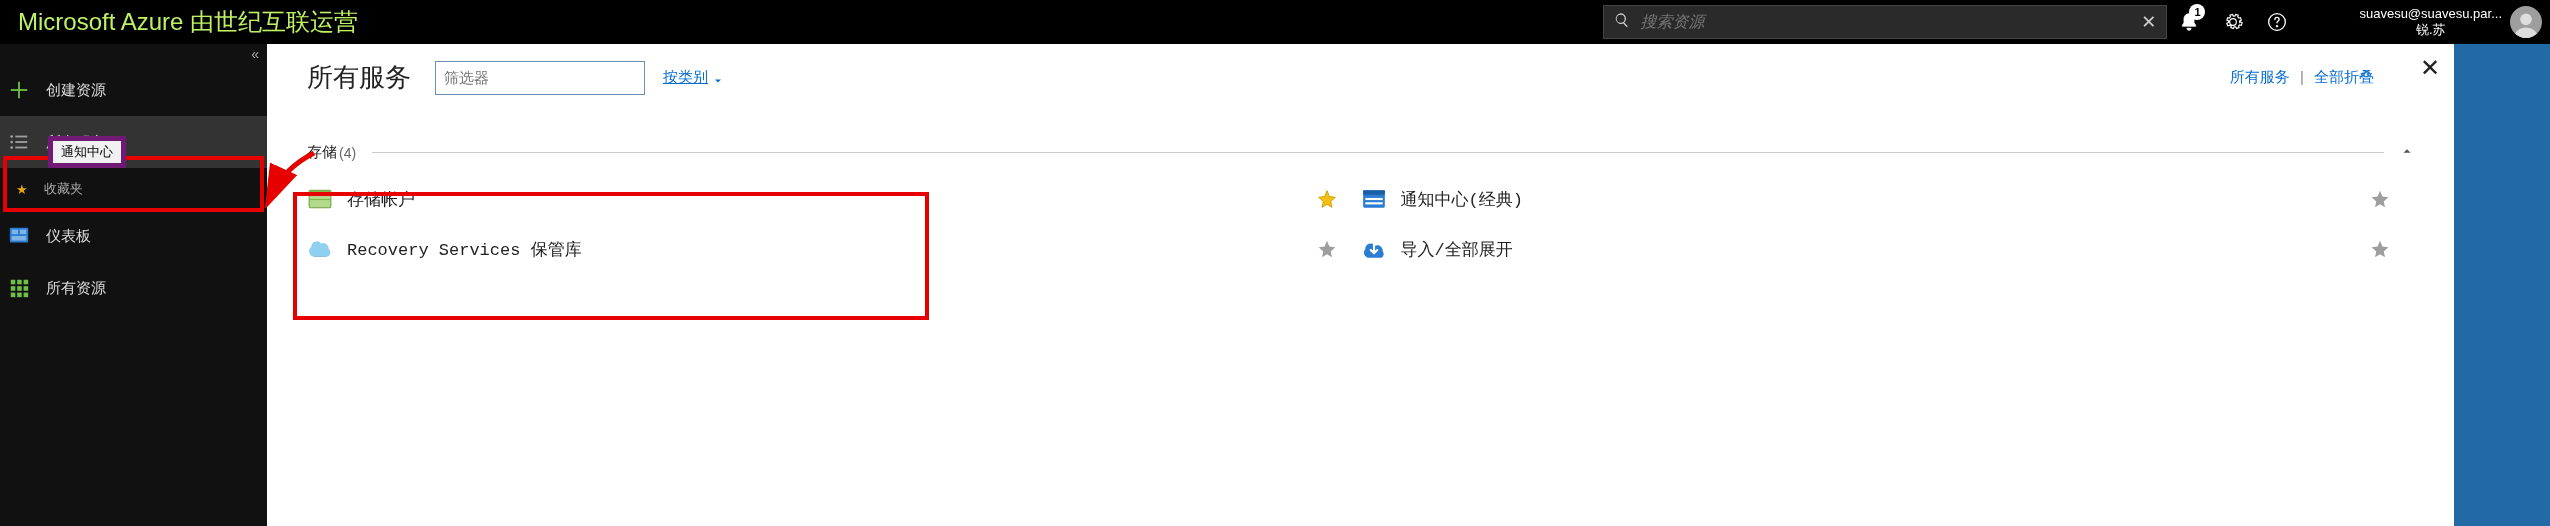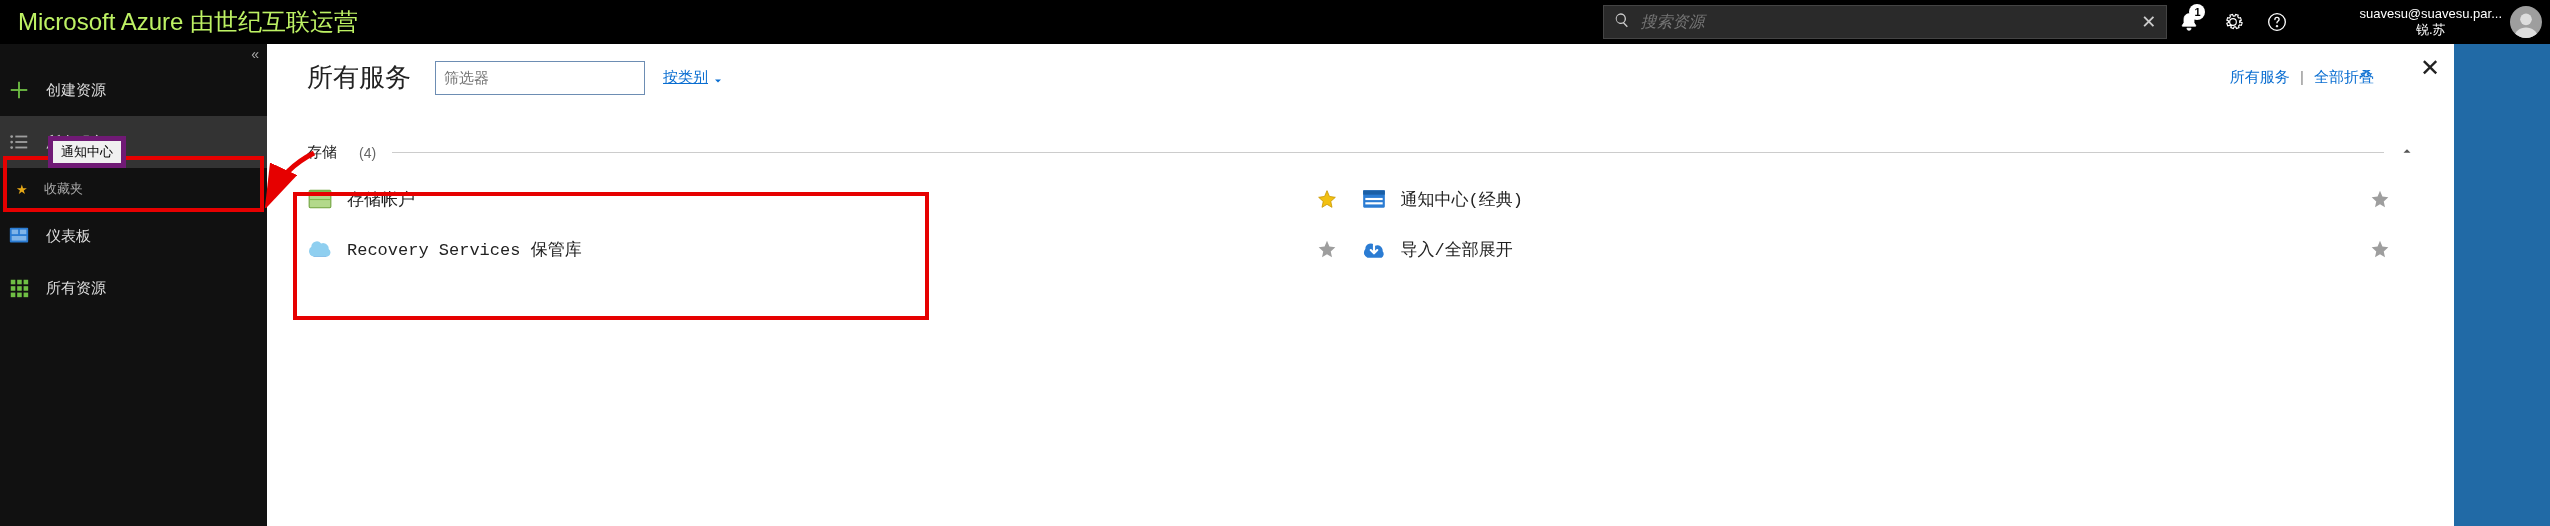--- a/index.html
+++ b/index.html
@@ -172,21 +172,21 @@
   .blade-actions a { color: #0a6ed1; cursor: pointer; }
   .blade-close {
     position: absolute; top: 10px; right: 14px;
     font-size: 24px; color: #222; cursor: pointer;
   }
 
   .category-row {
     display: flex; align-items: center;
     padding: 40px 40px 6px 40px;
   }
-  .category-name { font-size: 15px; color: #222; margin-right: 22px; }
+  .category-name { font-size: 15px; color: #222; margin-right: 2px; }
   .category-count { color: #666; font-size: 14px; }
   .category-divider {
     flex: 1; height: 1px; background: #ccc; margin: 0 16px;
   }
   .category-chevron { cursor: pointer; }
   .category-chevron svg { width: 14px; height: 14px; fill: #555; }
 
   .service-grid {
     display: grid;
     grid-template-columns: repeat(2, 1fr);

